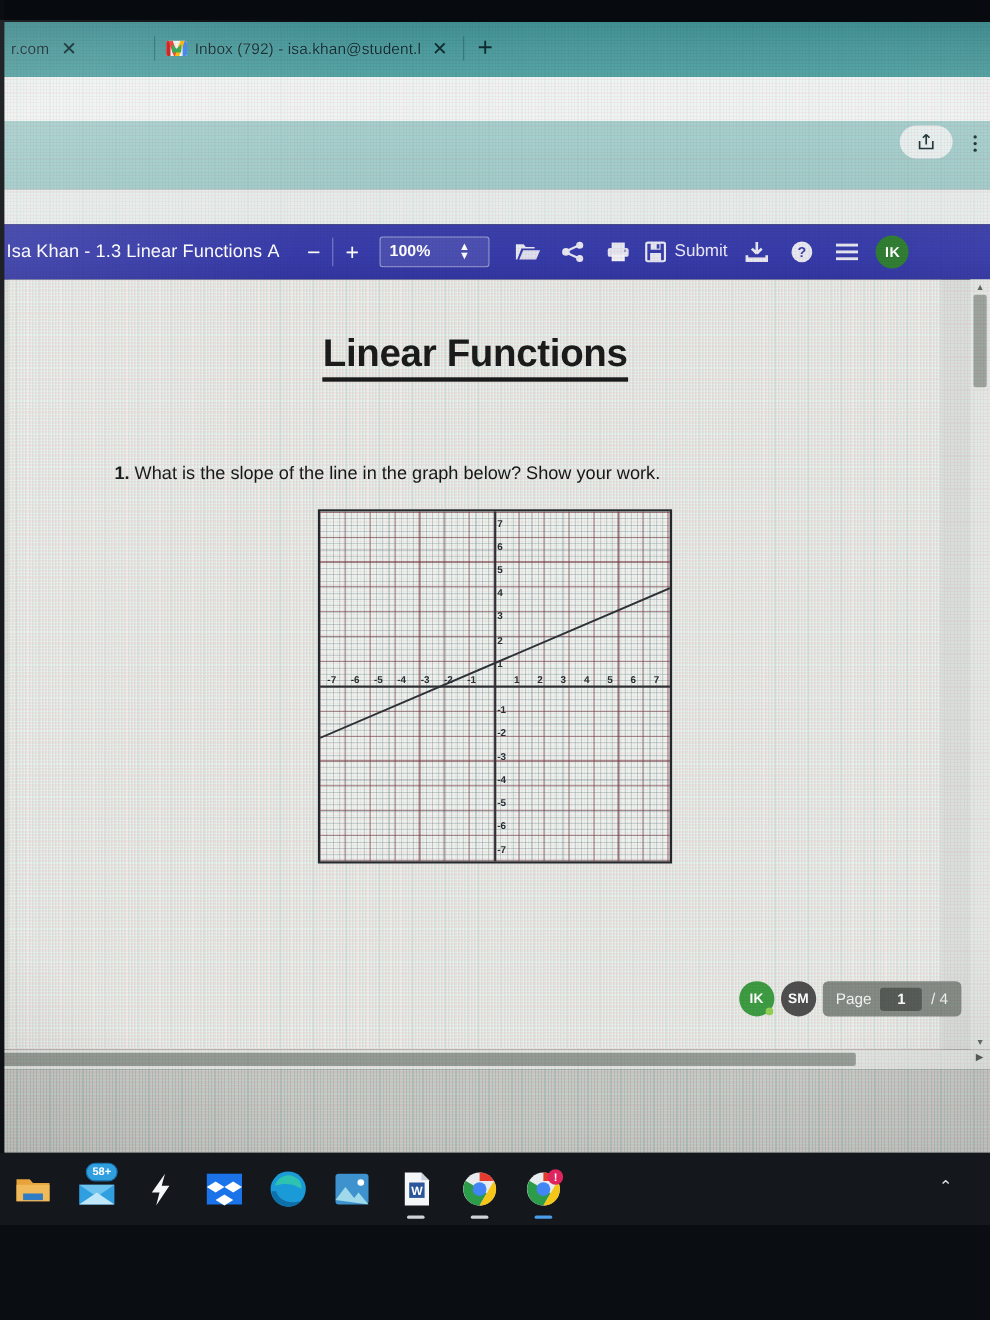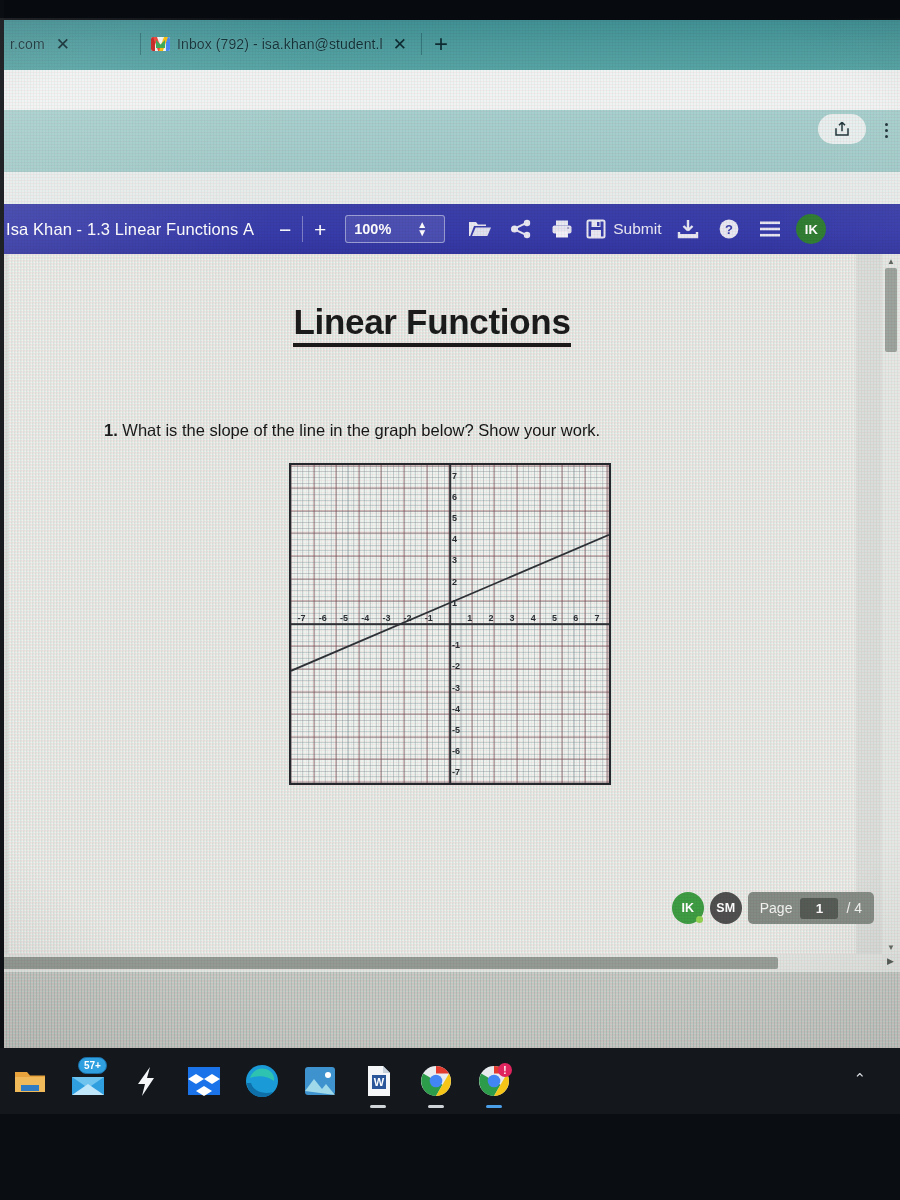--- a/index.html
+++ b/index.html
@@ -519,21 +519,21 @@
 
       <div class="tbi">
         <svg width="40" height="40" viewBox="0 0 40 40">
           <path d="M5 11h12l3 3.4h15V31H5z" fill="#e8a33d"></path>
           <path d="M5 16h30v15H5z" fill="#f0b95a"></path>
           <rect x="11" y="24" width="18" height="6" fill="#2f7cc4"></rect>
         </svg>
       </div>
 
       <div class="tbi">
-        <span class="badge99">57+</span>
+        <span class="badge99">58+</span>
         <svg width="40" height="40" viewBox="0 0 40 40">
           <path d="M4 16h32v18H4z" fill="#2f9fe0"></path>
           <path d="M4 16l16 11 16-11" fill="#6fc4ef"></path>
           <path d="M4 34l16-11 16 11z" fill="#bfe6f9"></path>
         </svg>
       </div>
 
       <div class="tbi">
         <svg width="40" height="40" viewBox="0 0 40 40">
           <path d="M24 6L12 23h7l-3 12 12-18h-7z" fill="#f4f6f8"></path>

